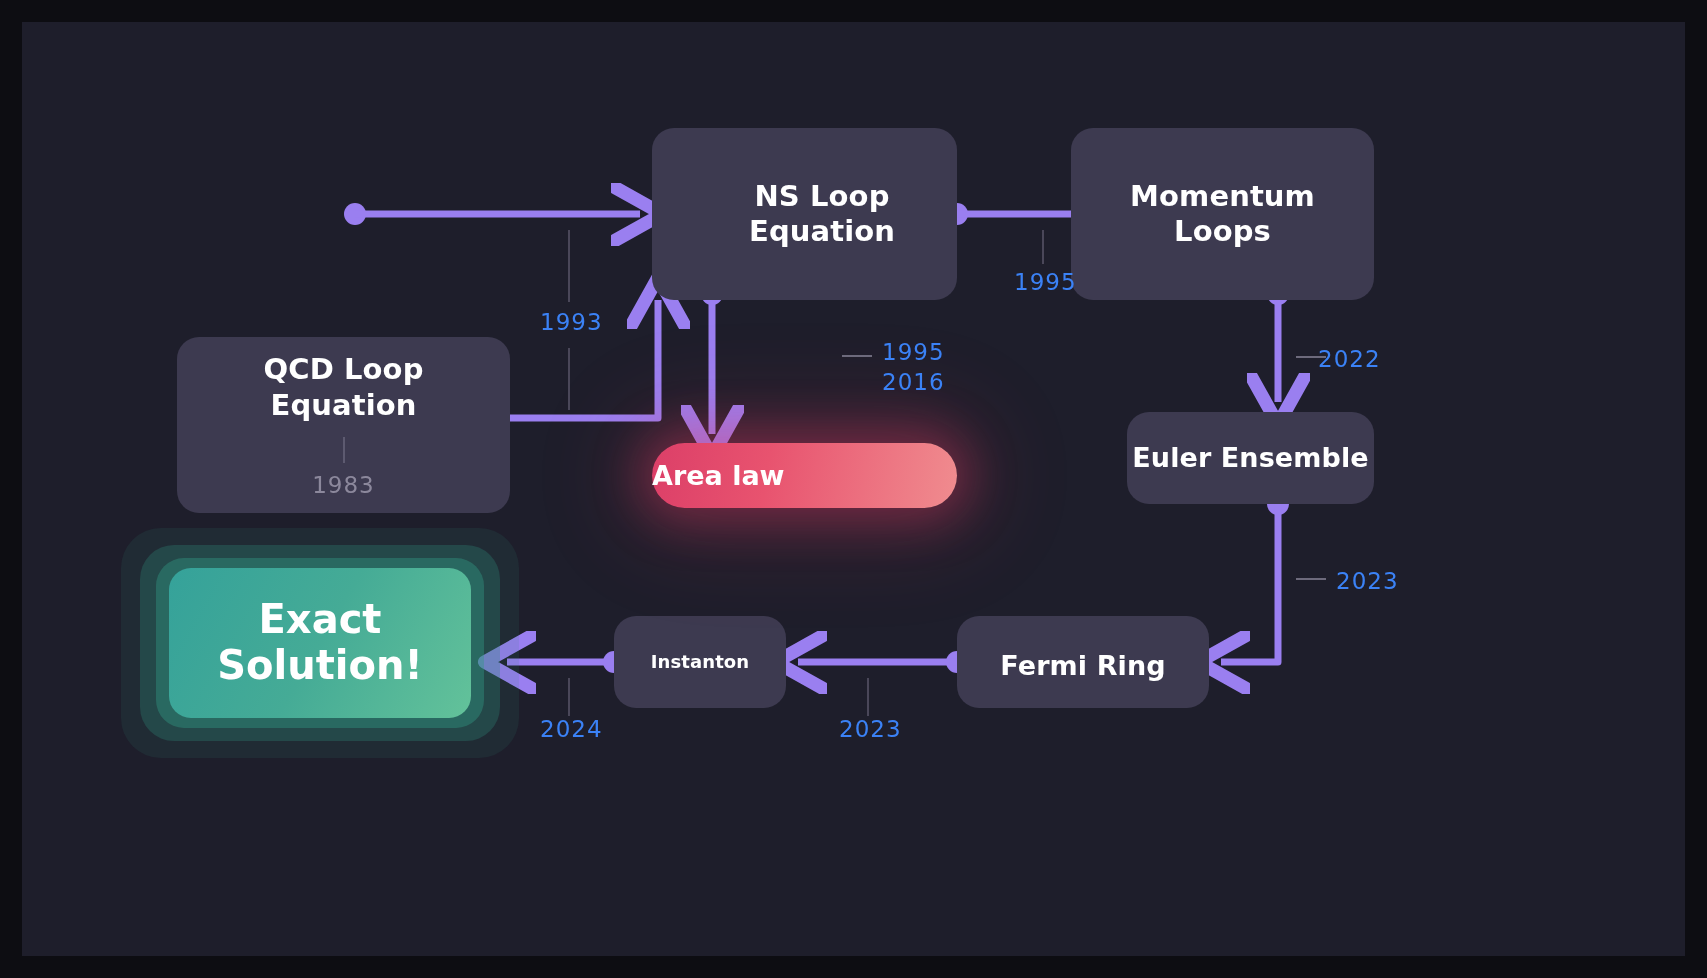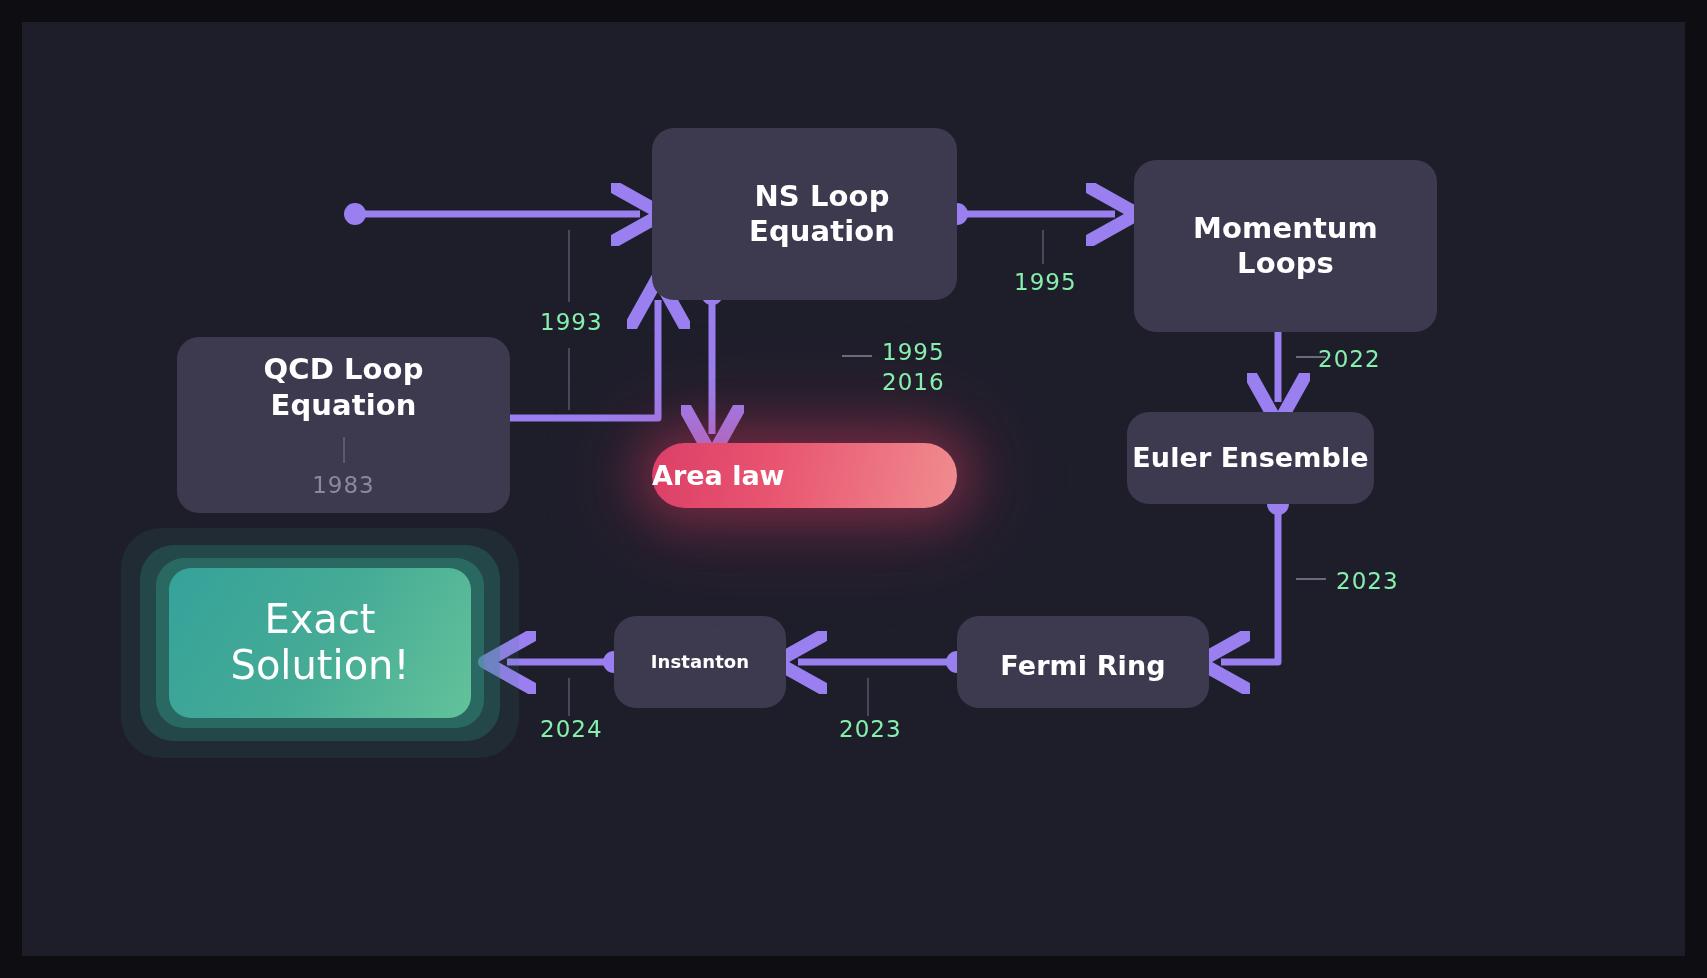--- a/index.html
+++ b/index.html
@@ -37,21 +37,21 @@
     color:#8c889c;font-size:23px;margin-top:9px;letter-spacing:1px;
   }
 
   
   #n-hopf     {left:155px;top:106px;width:333px;height:172px;}
   #n-hopf   .title{font-size:29px;}
   #n-qcd      {left:155px;top:315px;width:333px;height:176px;}
   #n-qcd    .title{font-size:29px;}
   #n-ns       {left:630px;top:106px;width:305px;height:172px;padding-left:35px;}
   #n-ns     .title{font-size:29px;}
-  #n-mom      {left:1112px;top:106px;width:303px;height:172px;margin-top:32px;}
+  #n-mom      {left:1049px;top:106px;width:303px;height:172px;}
   #n-mom    .title{font-size:29px;}
   #n-euler    {left:1105px;top:390px;width:247px;height:92px;}
   #n-euler  .title{font-size:27px;}
   #n-fermi    {left:935px;top:594px;width:252px;height:92px;}
   #n-fermi  .title{font-size:27px;margin-top:9px;}
   #n-inst     {left:592px;top:594px;width:172px;height:92px;}
   #n-inst   .title{font-size:18px;}
 
   
   #n-area{
@@ -79,26 +79,26 @@
     width:328px;height:170px;border-radius:28px;
     background:rgba(50,152,132,0.42);
     display:flex;align-items:center;justify-content:center;
   }
   #n-exact{
     width:302px;height:150px;border-radius:22px;
     background:linear-gradient(120deg,#35a29a 0%,#45ab96 50%,#63c29a 100%);
     display:flex;align-items:center;justify-content:center;
   }
   #n-exact .title{
-    color:#fff;font-weight:normal;font-size:40px;text-align:center;line-height:1.14;
+    color:#fff;font-weight:bold;font-size:40px;text-align:center;line-height:1.14;
   }
 
   
   .edge-lbl{
-    position:absolute;color:#86efac;font-size:23px;letter-spacing:1px;
+    position:absolute;color:#3b82f6;font-size:23px;letter-spacing:1px;
     white-space:pre;line-height:1.32;
   }
   .edge-lbl.stacked{line-height:1.36;}
   .vtick{position:absolute;width:2px;background:#4a4759;}
   .htick{position:absolute;height:2px;background:#6d6a7c;}
 </style>
 </head>
 <body>
 
 <div id="stage">

